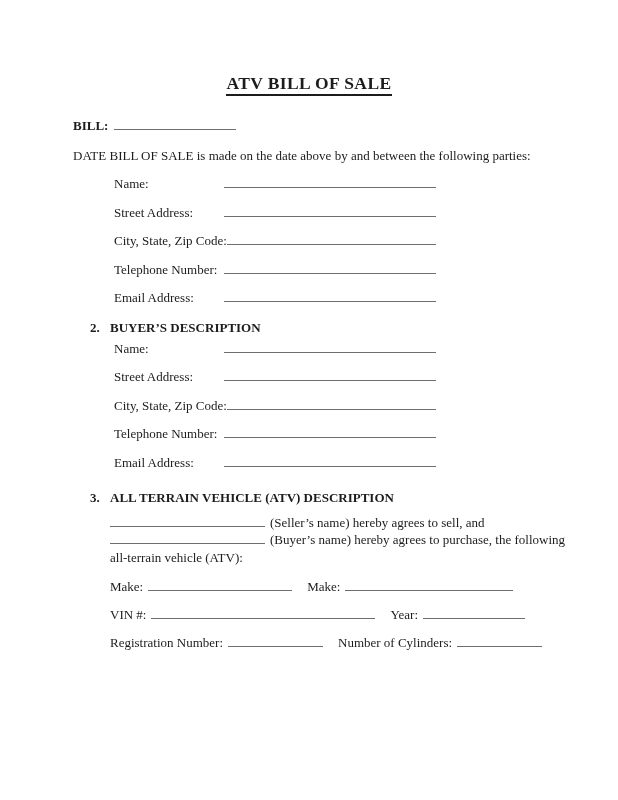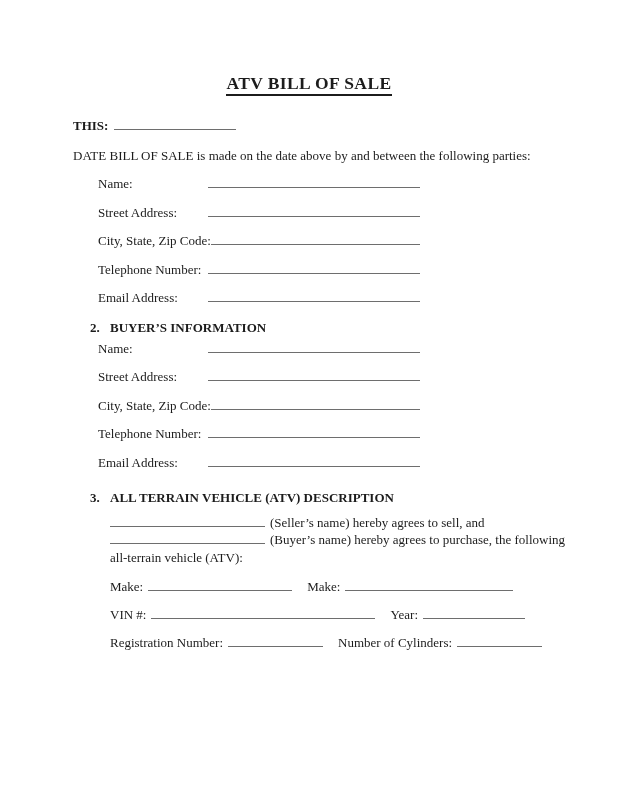--- a/index.html
+++ b/index.html
@@ -39,21 +39,21 @@
   }
   .date-fill{width:122px;margin-left:6px;}
   .intro{
     margin:15px 0 0 73px;
     line-height:16px;
   }
   .sec{margin:13px 0 0 90px;}
   .sec.sec3{margin-top:20px;}
   .sec-head{line-height:16px;font-weight:700;}
   .sec-head .num{display:inline-block;width:20px;}
-  .fields{margin:6px 0 0 8px;}
+  .fields{margin:6px 0 0 24px;}
   .field-row{
     display:flex;
     align-items:baseline;
     width:322px;
     line-height:14px;
     margin-bottom:14.5px;
   }
   .field-row .flabel{min-width:110px;}
   .field-row .fill{flex:1;}
   .agree{margin:8px 16px 0 20px;line-height:17.6px;}
@@ -80,21 +80,21 @@
   }
 </style>
 </head>
 <body>
 
 <div class="page">
 
   <h1 class="title"><span class="title-text">ATV BILL OF SALE</span></h1>
 
   <div class="date-row">
-    <span class="b">THIS:</span><span class="fill date-fill"></span>
+    <span class="b">BILL:</span><span class="fill date-fill"></span>
   </div>
 
   <p class="intro">DATE BILL OF SALE is made on the date above by and between the following parties:</p>
 
   <div class="sec">
     <div class="fields">
       <div class="field-row">
         <span class="flabel">Name:</span>
           <span class="fill"></span>
       </div>
@@ -112,21 +112,21 @@
       </div>
       <div class="field-row">
         <span class="flabel">Email Address:</span>
           <span class="fill"></span>
       </div>
     </div>
   </div>
 
   <div class="sec">
     <div class="sec-head">
-      <span class="num">2.</span><span>BUYER’S INFORMATION</span>
+      <span class="num">2.</span><span>BUYER’S DESCRIPTION</span>
     </div>
     <div class="fields">
       <div class="field-row">
         <span class="flabel">Name:</span>
           <span class="fill"></span>
       </div>
       <div class="field-row">
         <span class="flabel">Street Address:</span>
           <span class="fill"></span>
       </div>

